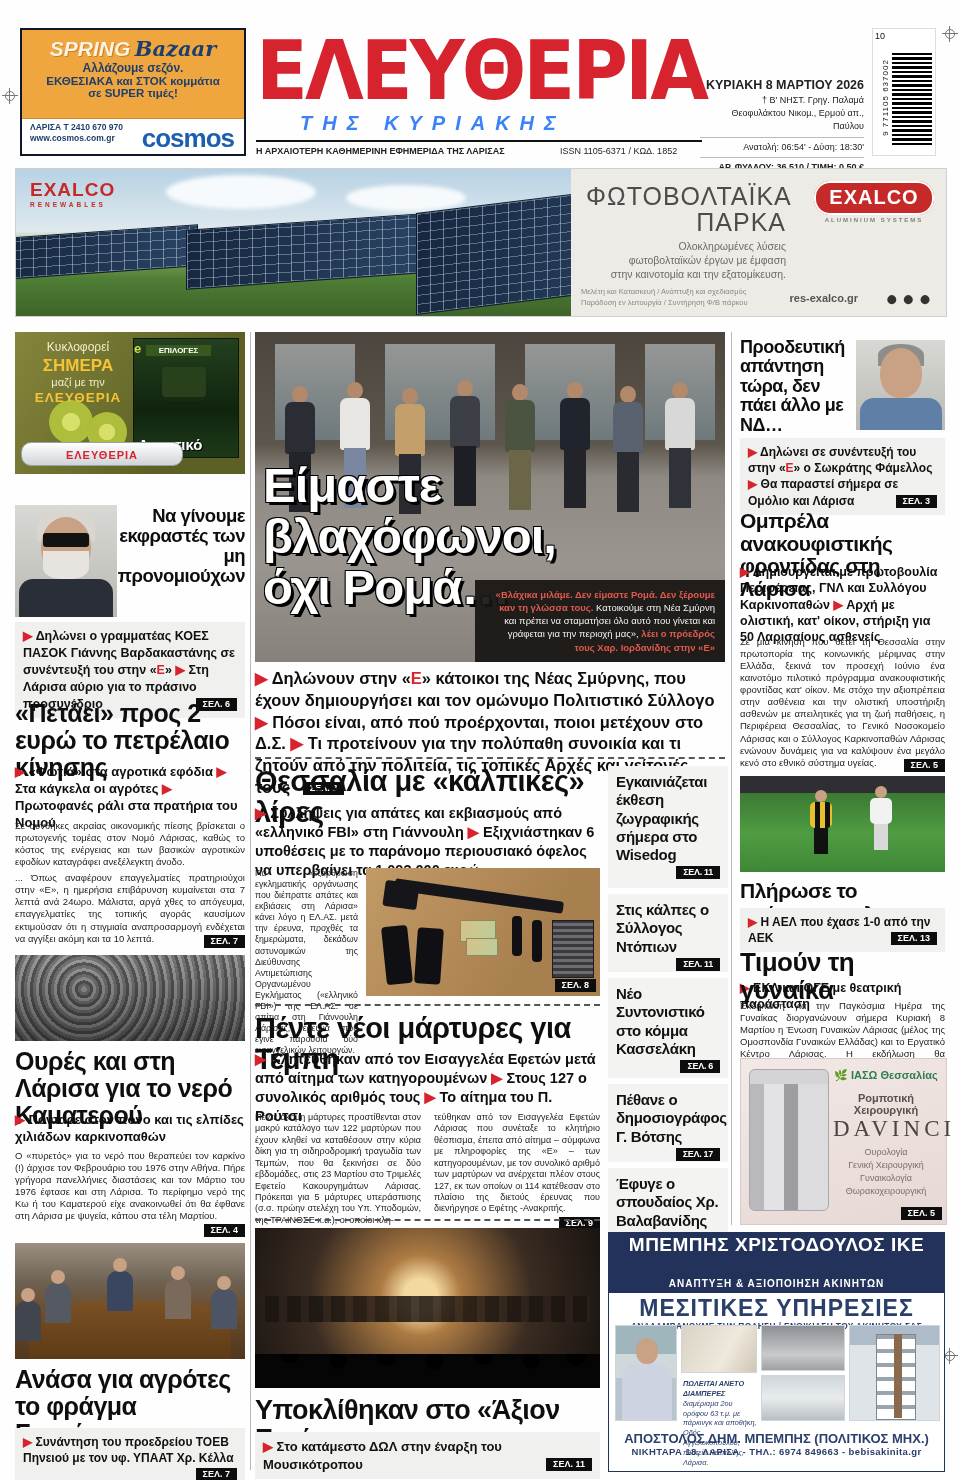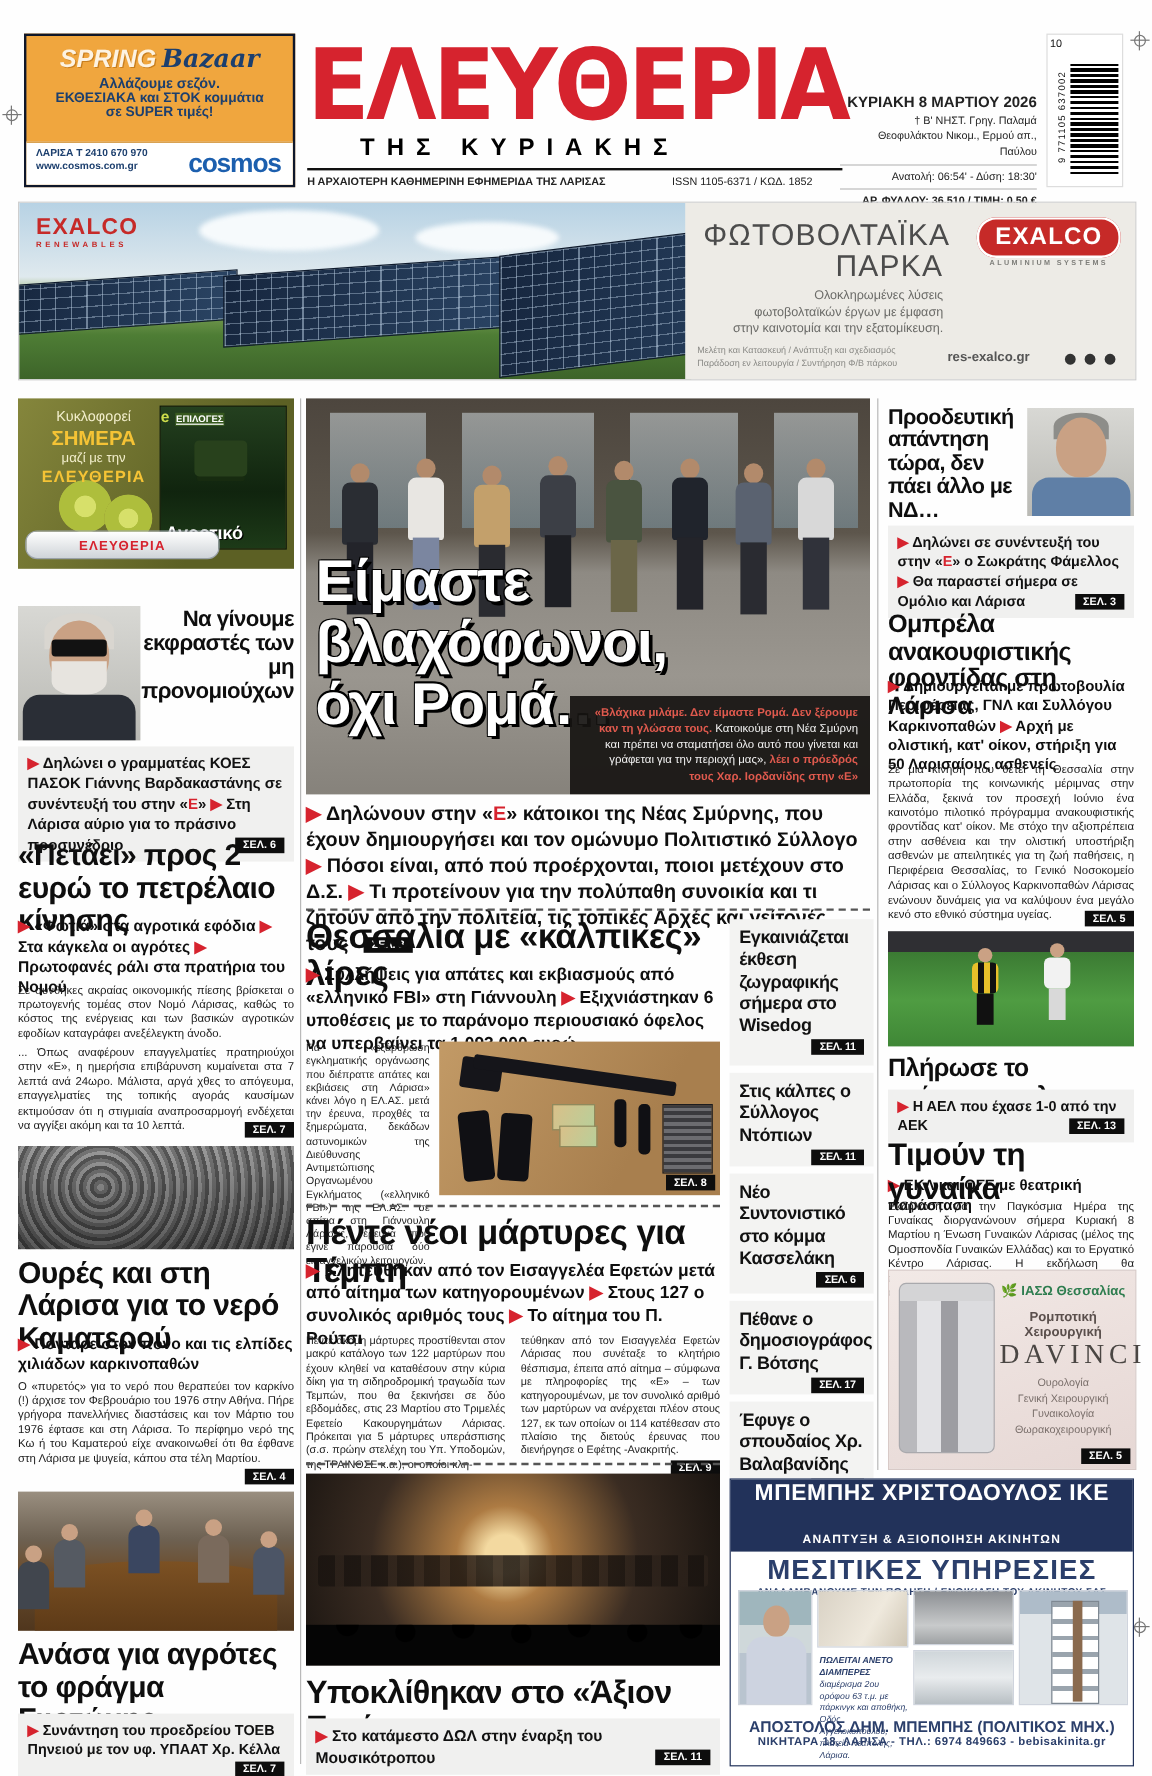--- a/index.html
+++ b/index.html
@@ -18,40 +18,40 @@
   .vline{width:1px;background:#b9b9b9;}
   .regmark{width:16px;height:16px;}
   .regmark:before,.regmark:after{content:"";position:absolute;background:#777;}
   .regmark:before{left:7px;top:0;width:1px;height:16px;}
   .regmark:after{top:7px;left:0;height:1px;width:16px;}
   .regmark span{position:absolute;left:3px;top:3px;width:8px;height:8px;border:1px solid #777;border-radius:50%;}
 
   
   #masthead-title{font-family:"DejaVu Sans",sans-serif;font-weight:800;color:#d6232e;
      font-size:76px;letter-spacing:-3px;line-height:0.95;transform:scaleY(1.08);transform-origin:top left;}
-  #masthead-sub{font-weight:bold;font-size:20px;letter-spacing:10px;color:#000000;}
+  #masthead-sub{font-weight:bold;font-size:20px;letter-spacing:10px;color:#3b82f6;font-style:italic;}
   .mh-small{font-size:9px;color:#222;}
   #dateblock{text-align:right;font-size:9px;line-height:1.45;color:#222;}
   #dateblock .d1{font-size:12.5px;font-weight:bold;}
   #barcode{background:#fff;border:1px solid #ddd;}
   #barcode .bars{position:absolute;right:3px;top:24px;width:40px;height:92px;
      background:repeating-linear-gradient(180deg,#000 0 2px,#fff 2px 4px,#000 4px 7px,#fff 7px 9px);}
   #barcode .num{position:absolute;left:-26px;top:64px;transform:rotate(-90deg);font-size:8px;letter-spacing:1px;}
   #barcode .ten{position:absolute;left:2px;top:2px;font-size:9px;}
 
   
   #cosmos{background:#f0a63e;border:2px solid #0f172a;padding:6px 8px 0 8px;box-sizing:border-box;}
   #cosmos .l1a{font-size:21px;font-weight:800;color:#fdf3e2;text-shadow:1px 1px 0 #c87f1f;font-style:italic;}
   #cosmos .l1b{font-size:21px;font-weight:bold;font-style:italic;color:#1c3f6e;font-family:"DejaVu Serif",serif;}
   #cosmos .l2{font-size:12px;font-weight:bold;color:#1c3f6e;text-align:center;}
   #cosmos .l3{font-size:11.5px;font-weight:bold;color:#1c3f6e;text-align:center;}
   #cosmos .strip{position:absolute;left:0;right:0;bottom:0;height:36px;background:#fff;
       border-top:1px solid #d08c28;padding:3px 8px;box-sizing:border-box;}
   #cosmos .contact{font-size:8.5px;color:#1c3f6e;font-weight:bold;line-height:1.3;}
-  #cosmos .brand{position:absolute;right:10px;top:4px;font-size:22px;font-weight:800;color:#1c5fae;letter-spacing:-1px;}
+  #cosmos .brand{position:absolute;right:10px;top:4px;font-size:26px;font-weight:800;color:#1c5fae;letter-spacing:-1px;}
 
   
   #exalco{overflow:hidden;border:1px solid #cfcfcf;}
   #exalco .photo{position:absolute;left:0;top:0;width:560px;height:100%;
      background:linear-gradient(180deg,#b7d2e4 0%,#dfe9ee 42%,#8fae62 55%,#4e7d35 75%,#3d6429 100%);}
   .cloud{position:absolute;background:#f6fafc;border-radius:50%;filter:blur(2px);}
   .panel{position:absolute;background:repeating-linear-gradient(90deg,rgba(190,210,230,.5) 0 1px,transparent 1px 13px),
      repeating-linear-gradient(0deg,rgba(190,210,230,.4) 0 1px,transparent 1px 9px),
      linear-gradient(100deg,#16263e,#2b4565);transform:skewY(-4deg);border:1px solid #0e1a2c;}
   #exalco .white{position:absolute;right:0;top:0;width:375px;height:100%;background:#edebe6;}
@@ -64,21 +64,21 @@
   #exalco .lbox{position:absolute;right:12px;top:12px;width:120px;height:34px;background:#c62a28;border-radius:16px;
      color:#fff;font-weight:800;font-size:20px;text-align:center;line-height:32px;letter-spacing:1px;box-shadow:0 0 0 2px #fff inset;}
   #exalco .lsub{position:absolute;right:12px;top:48px;width:120px;font-size:6px;letter-spacing:2px;color:#7e7e7a;text-align:center;font-weight:bold;}
   .dotset{font-size:9px;color:#333;letter-spacing:2px;}
 
   
   #promo{background:linear-gradient(120deg,#85863c,#5c6024 70%);overflow:hidden;}
   #promo .k{position:absolute;border-radius:50%;background:radial-gradient(circle,#d7e06a 0 28%,#aebe3c 30% 70%,#7c6a2d 72% 100%);}
   #promo .mag{position:absolute;right:6px;top:6px;width:104px;height:118px;background:linear-gradient(180deg,#24401f,#10240e 60%,#1d3a18);border:1px solid #0c180a;}
   #promo .mag .e{color:#cddc4b;font-weight:800;font-size:13px;}
-  #promo .mag .epil{color:#fff;font-weight:bold;font-size:8px;background:#37591f;padding:1px 1px;display:inline-block;text-decoration:underline;}
+  #promo .mag .epil{color:#fff;font-weight:bold;font-size:8px;background:#37591f;padding:1px 13px;display:inline-block;}
   #promo .mag .agro{position:absolute;left:4px;bottom:4px;color:#fff;font-weight:800;font-size:15px;text-shadow:1px 1px 0 #000;}
   #promo .tractor{position:absolute;left:28px;top:28px;width:44px;height:30px;background:#28411c;border-radius:4px;box-shadow:0 6px 0 -2px #172b10;}
   #promo .txt{position:absolute;left:8px;top:8px;width:110px;text-align:center;line-height:1.25;}
   #promo .p1{color:#f2eecb;font-size:12px;}
   #promo .p2{color:#f5c335;font-weight:800;font-size:17px;}
   #promo .p3{color:#f2eecb;font-size:11px;}
   #promo .p4{color:#f5c335;font-weight:800;font-size:13.5px;letter-spacing:1px;}
   #promo .roll{position:absolute;left:6px;bottom:8px;width:160px;height:22px;background:linear-gradient(180deg,#fff,#cfd4d8);border-radius:10px;border:1px solid #9aa2a8;
       text-align:center;line-height:22px;}
   #promo .roll span{color:#d6232e;font-weight:800;font-size:11px;letter-spacing:1px;}

